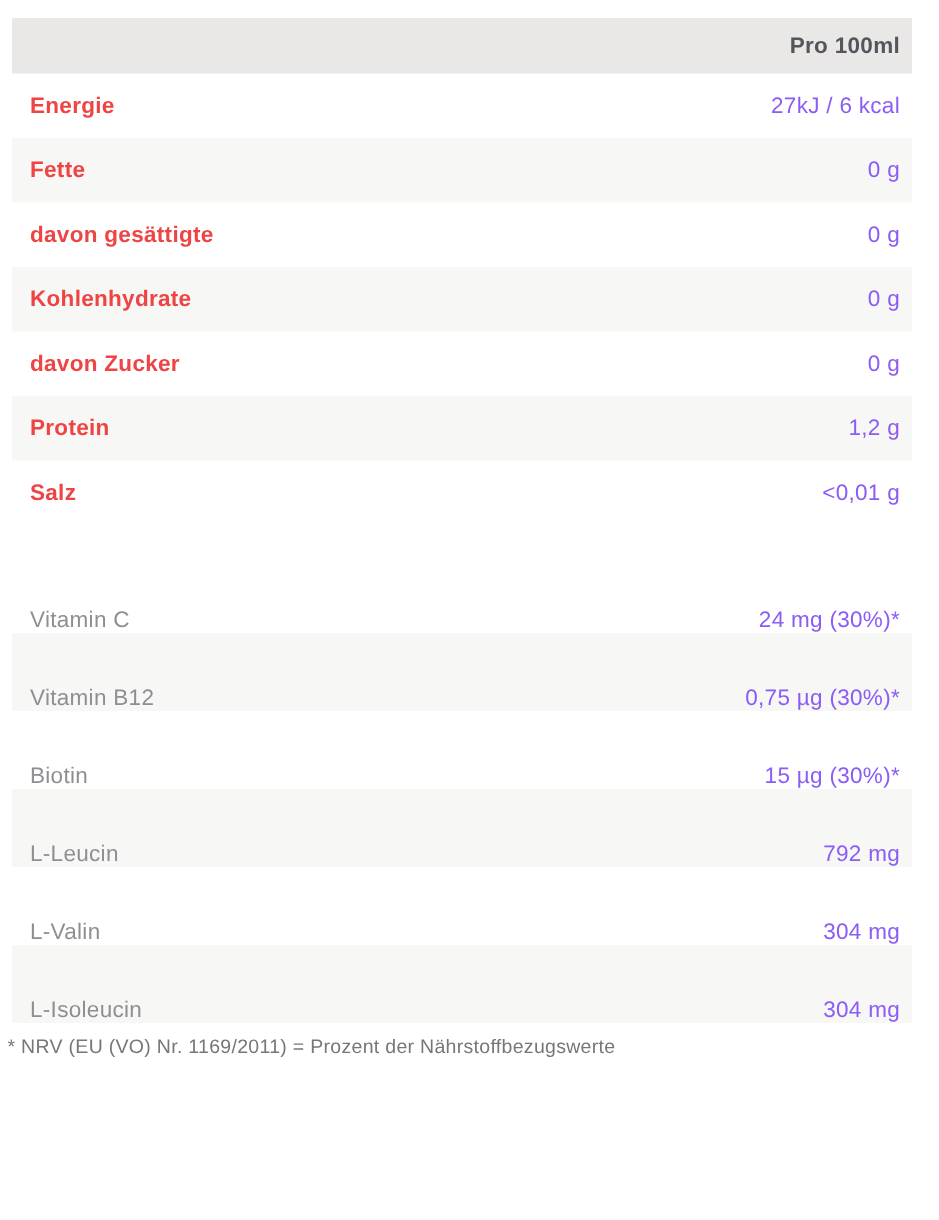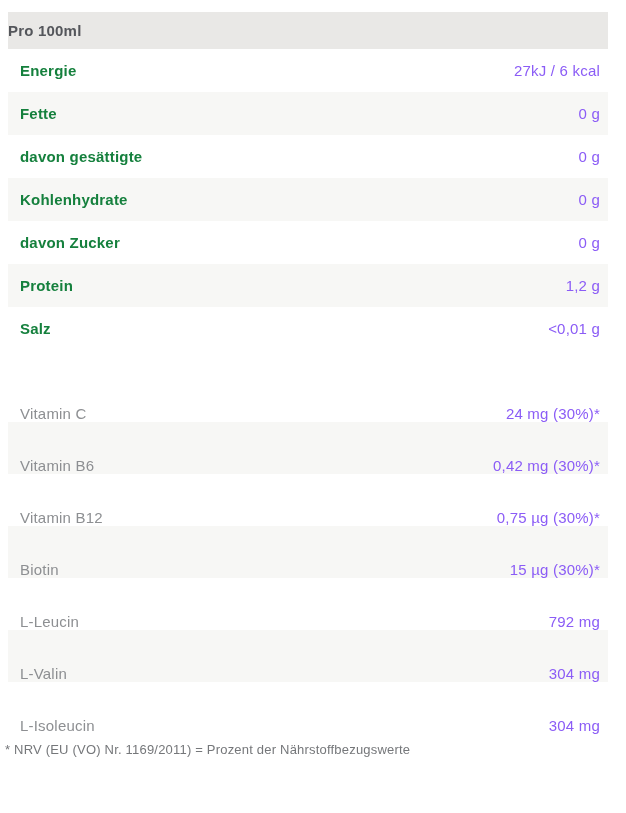--- a/index.html
+++ b/index.html
@@ -15,40 +15,41 @@
   .nutrition-table {
     margin: 12px 18px 0 8px; 
     width: 600px;
   }
 
   .hdr {
     height: 37px;
     background: #e9e8e6;
     display: flex;
     align-items: center;
+    justify-content: flex-end;
     padding-right: 8px;
     font-size: 15px;
     font-weight: 600;
     color: #54565b;
     letter-spacing: 0.2px;
   }
 
   .row {
     display: flex;
     align-items: center;
     justify-content: space-between;
     padding: 0 8px 0 12px;
     font-size: 15px;
     letter-spacing: 0.2px;
   }
 
   
   .n-row { height: 43px; }
   .n-row:nth-child(even) { background: #f7f7f5; }
-  .n-row .lbl { font-weight: 600; color: #15803d; }
+  .n-row .lbl { font-weight: 600; color: #ef4444; }
 
   
   .m-row { height: 52px; align-items: flex-end; }
   .m-row:nth-child(even) { background: #f7f7f5; }
   .m-row .lbl { font-weight: 400; color: #8d8f92; }
 
   .val { color: #8b5cf6; font-weight: 400; white-space: nowrap; }
 
   .section-gap { height: 20px; background: #ffffff; }
 
@@ -100,24 +101,20 @@
   </div>
 
   <div class="section-gap"></div>
 
   <div>
     <div class="row m-row">
       <span class="lbl">Vitamin C</span>
       <span class="val">24 mg (30%)*</span>
     </div>
     <div class="row m-row">
-      <span class="lbl">Vitamin B6</span>
-      <span class="val">0,42 mg (30%)*</span>
-    </div>
-    <div class="row m-row">
       <span class="lbl">Vitamin B12</span>
       <span class="val">0,75 µg (30%)*</span>
     </div>
     <div class="row m-row">
       <span class="lbl">Biotin</span>
       <span class="val">15 µg (30%)*</span>
     </div>
     <div class="row m-row">
       <span class="lbl">L-Leucin</span>
       <span class="val">792 mg</span>

